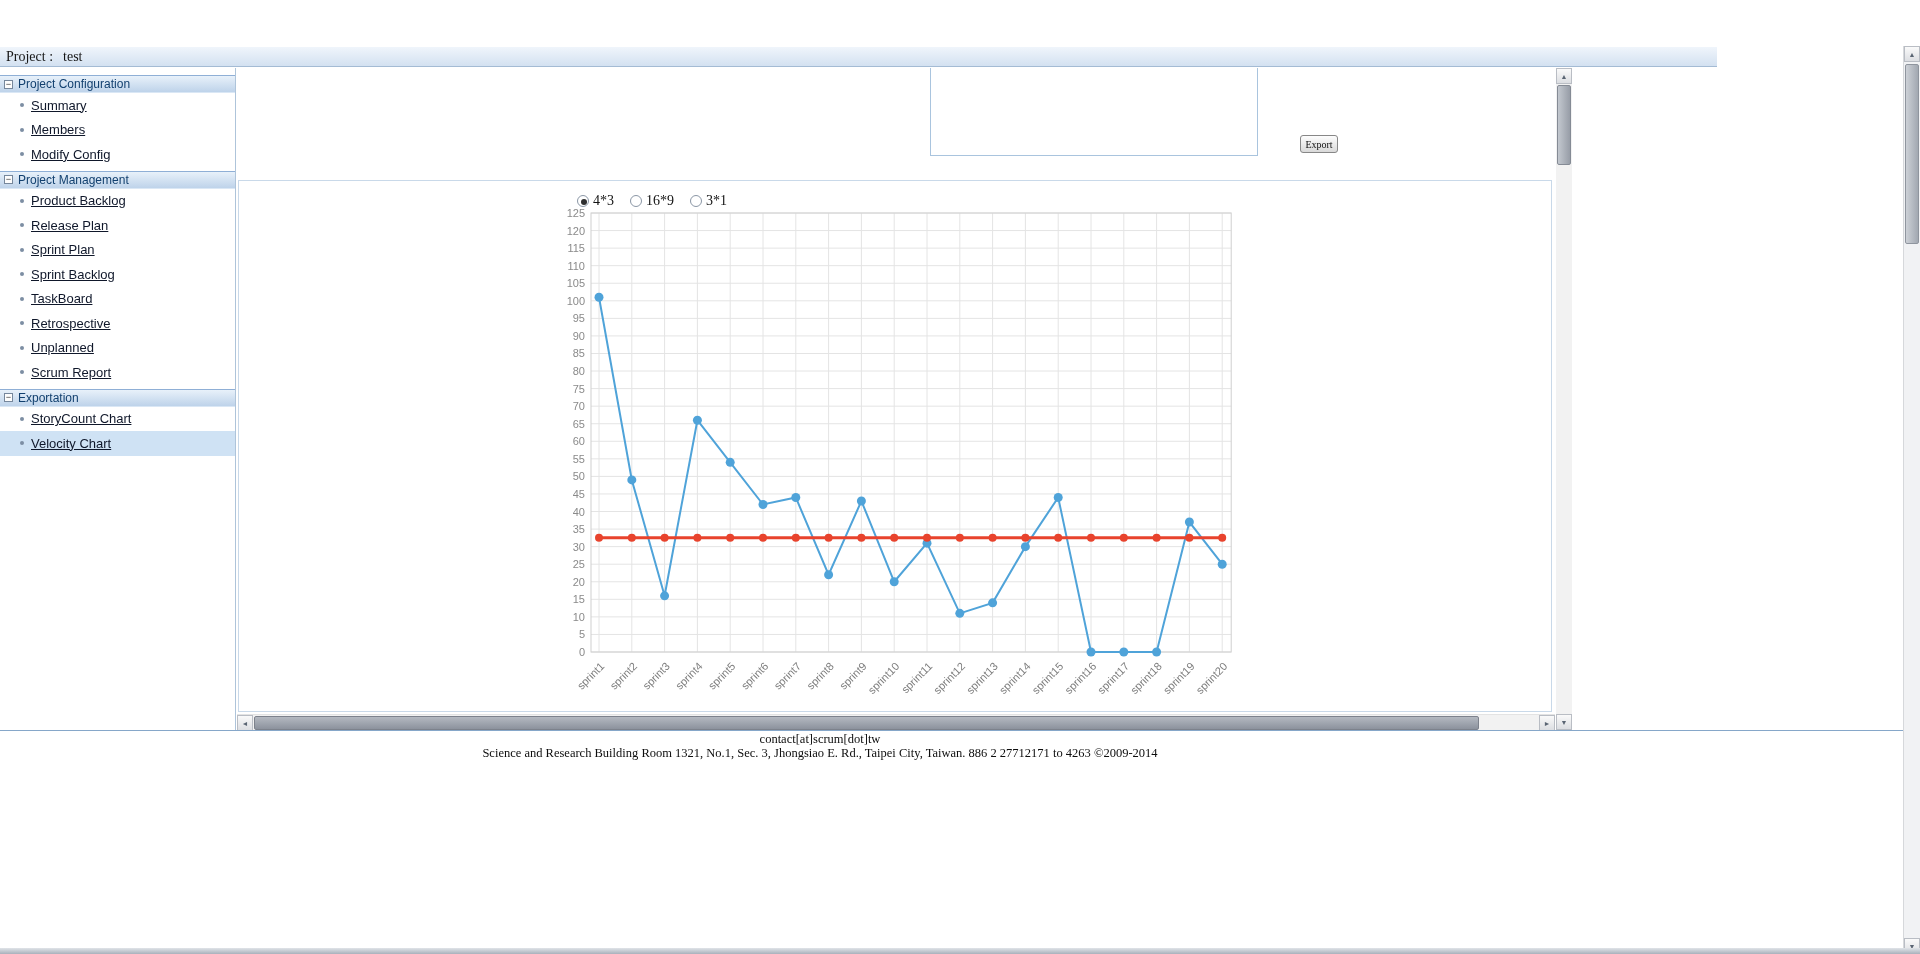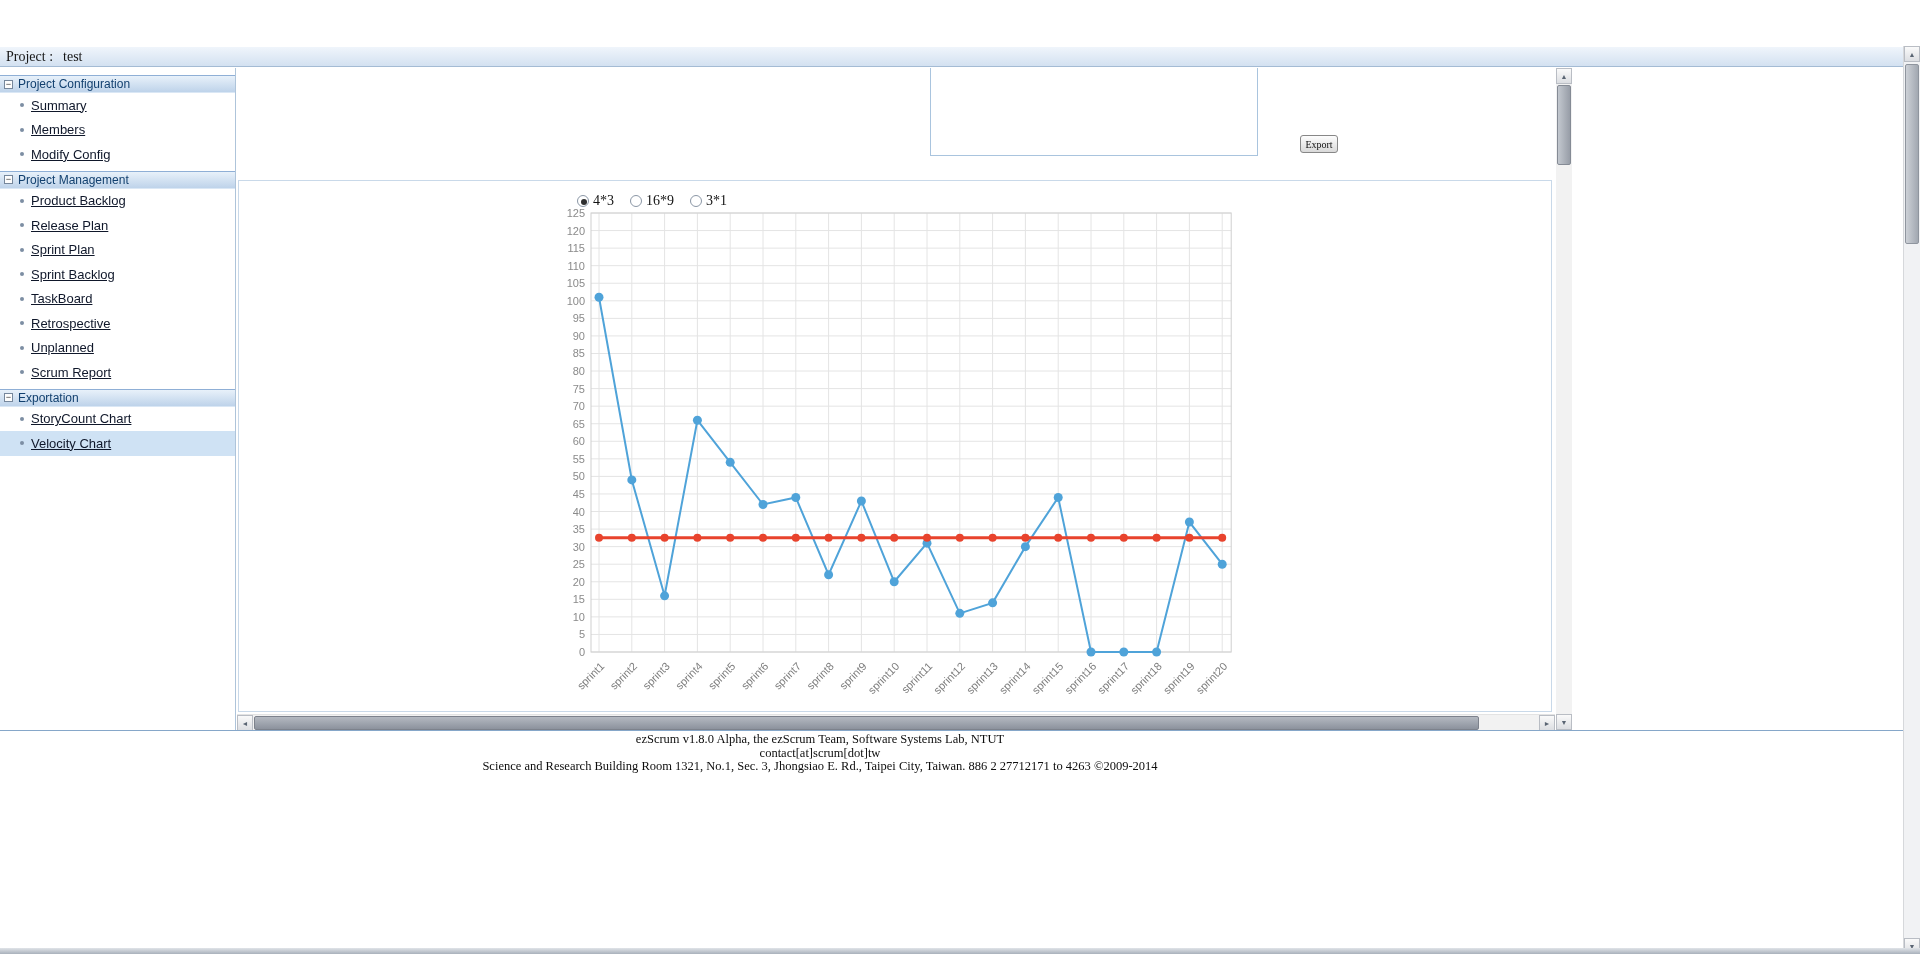--- a/index.html
+++ b/index.html
@@ -29,21 +29,21 @@
          font-size:12px; color:#16304f; display:flex; align-items:center; }
   .tab.active { background:linear-gradient(180deg,#fdfefe,#d6e0ec); }
   .tab-label { text-decoration:underline; }
   .user-label { position:absolute; right:18px; top:5px; font-size:13px; color:#1c1c1c; }
   .logout-btn { position:absolute; left:1529px; top:28px; width:40px; height:14px;
             font-size:9px; line-height:11px; text-align:center; color:#fff;
             background:linear-gradient(180deg,#86a9d6,#4a77b2);
             border:1px solid #2c5a96; border-radius:3px; font-family:inherit; cursor:pointer; }
 
   
-  .project-bar { position:absolute; left:0; top:47px; width:1903px; height:20px;
+  .project-bar { position:absolute; left:0; top:47px; width:1717px; height:20px;
             background:linear-gradient(180deg,#f0f5fb,#d3e1f1); border-bottom:1px solid #a4bbd4;
             display:flex; align-items:center; padding-left:6px;
             font-family:"Liberation Serif",serif; font-size:14px; color:#161616; }
   .project-value { margin-left:10px; }
 
   
   .frame { position:absolute; left:0; top:68px; width:1920px; height:662px; }
   .sidebar { position:absolute; left:0; top:0; width:236px; height:662px; background:#fff;
             border-right:1px solid #aec4da; padding-top:7px; }
   .section-header { height:18px; display:flex; align-items:center;
@@ -370,21 +370,20 @@
       <div class="cv-thumb"></div>
       <div class="sb-btn down">
         <span>▼</span>
       </div>
     </div>
 
   </div>
 
   <div class="footer-rule"></div>
   <footer class="footer">
-    <div>ezScrum v1.8.0 Alpha, the ezScrum Team, Software Systems Lab, NTUT</div>
     <div>contact[at]scrum[dot]tw</div>
     <div>Science and Research Building Room 1321, No.1, Sec. 3, Jhongsiao E. Rd., Taipei City, Taiwan. 886 2 27712171 to 4263 ©2009-2014</div>
   </footer>
 
   <div class="page-vscroll">
     <div class="sb-btn up">
       <span>▲</span>
     </div>
     <div class="pv-thumb"></div>
     <div class="sb-btn down">

